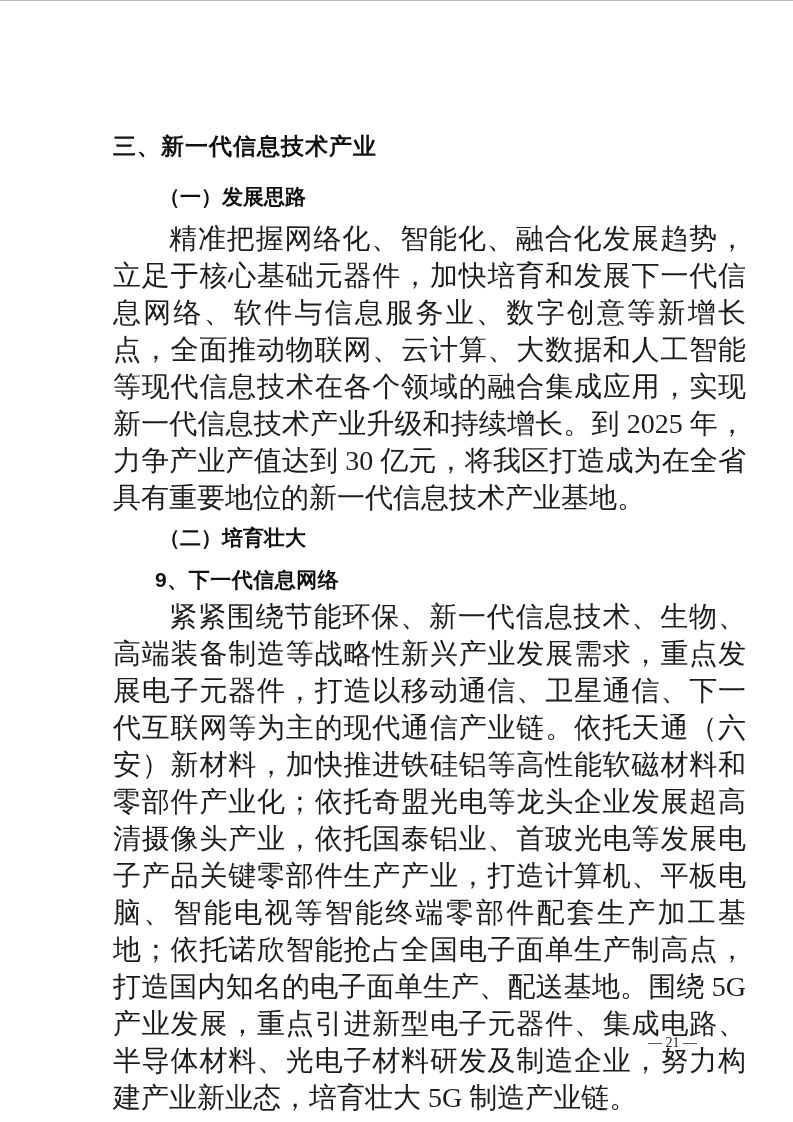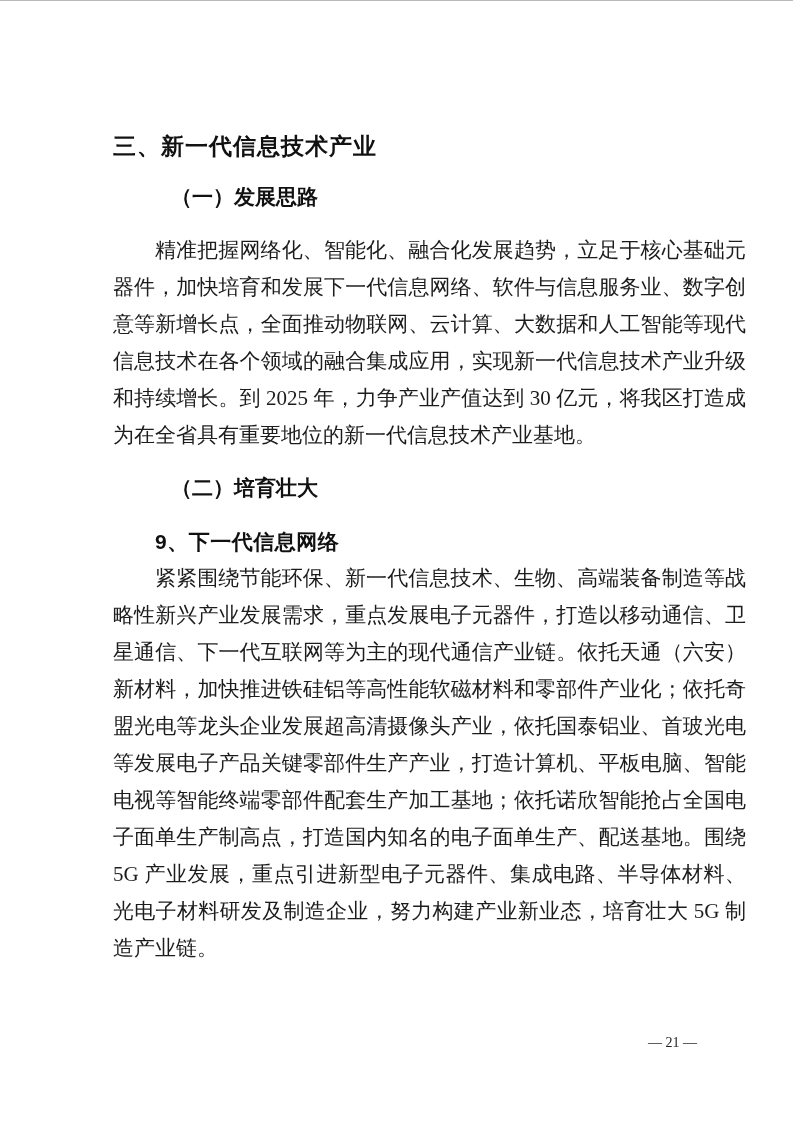--- a/index.html
+++ b/index.html
@@ -41,36 +41,36 @@
     margin: 0 0 18px 0;
     letter-spacing: 1px;
     color: #111111;
   }
   .sec-heading {
     font-family: "Liberation Serif", "DejaVu Serif", serif;
     font-weight: bold;
     font-size: 21px;
     line-height: 37px;
     text-indent: 2em;
-    margin: 16px;
+    margin: 4px;
     color: #111111;
   }
   .sub-heading {
     font-family: "Liberation Sans", "DejaVu Sans", sans-serif;
     font-weight: bold;
     font-size: 21px;
     line-height: 37px;
     text-indent: 2em;
     margin: 0;
     letter-spacing: 0.5px;
     color: #111111;
   }
   .para {
     font-family: "Liberation Serif", "DejaVu Serif", serif;
-    font-size: 21px;
+    font-size: 28px;
     line-height: 37px;
     text-align: justify;
     text-justify: inter-character;
     text-indent: 2em;
     margin: 0;
     color: #1c1c1c;
   }
   .page-number {
     position: absolute;
     top: 1031px;

